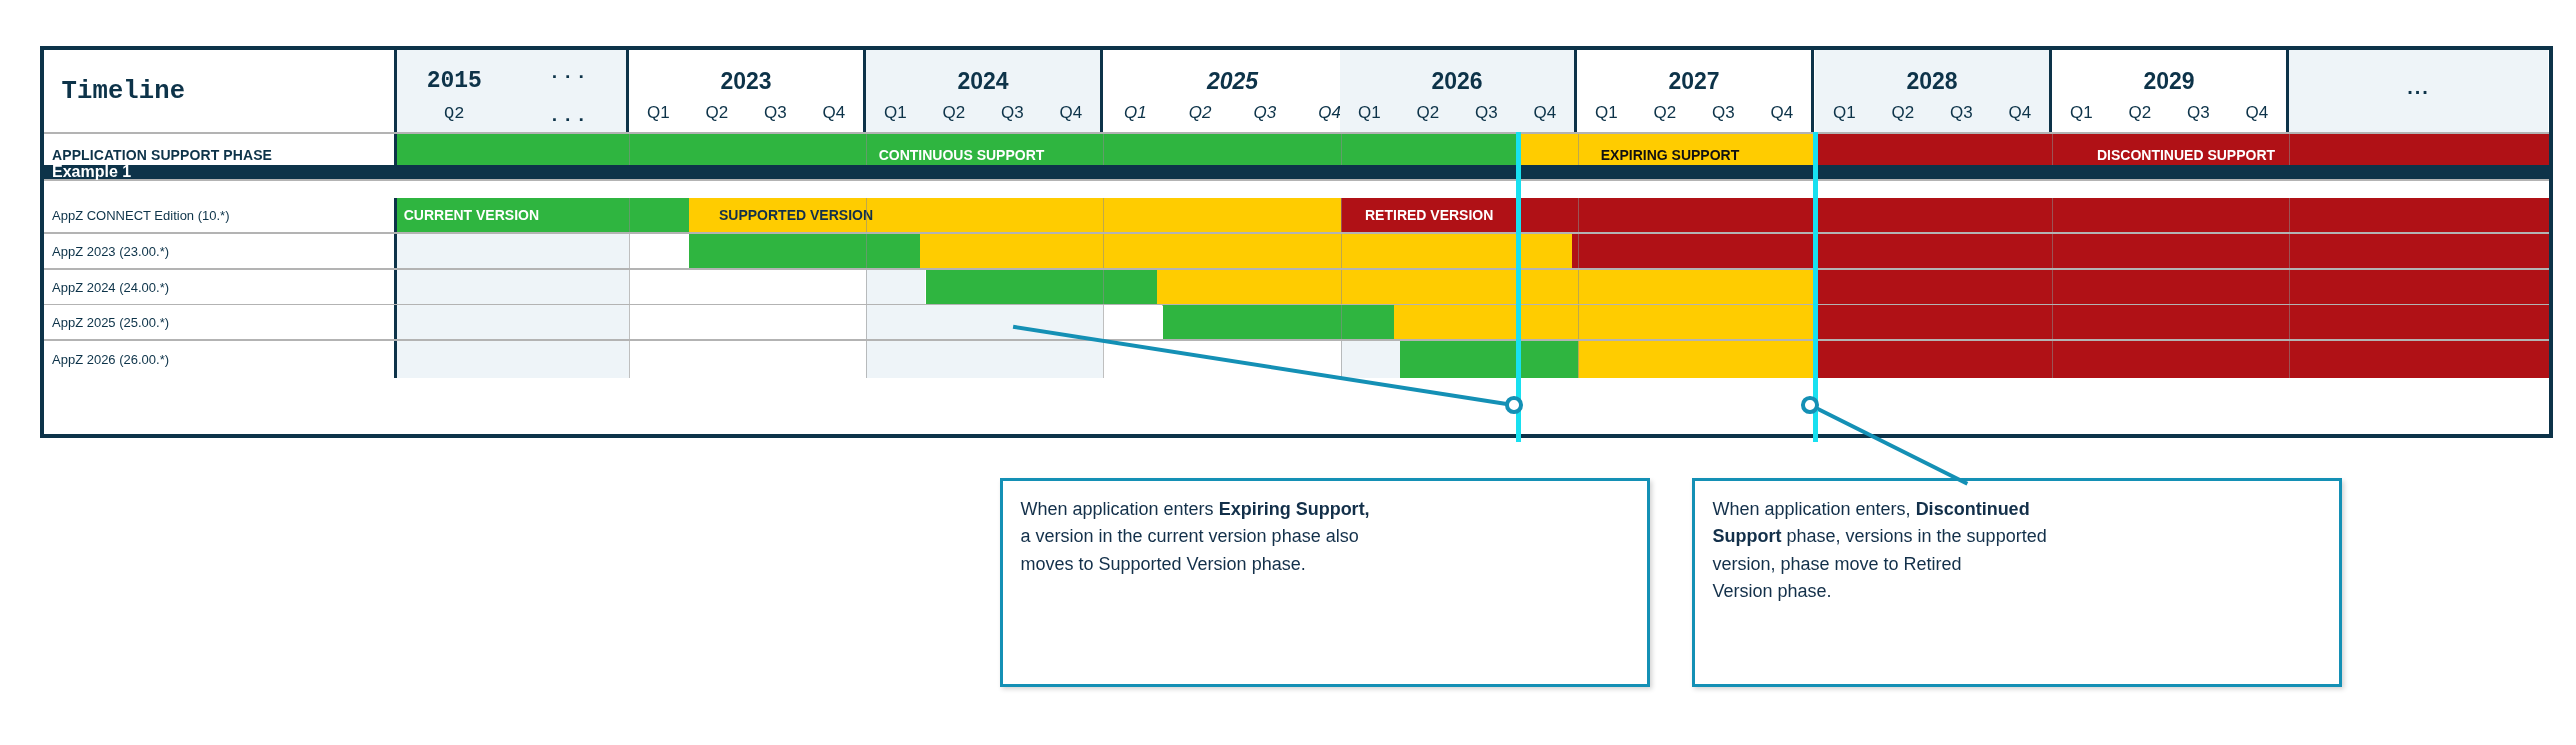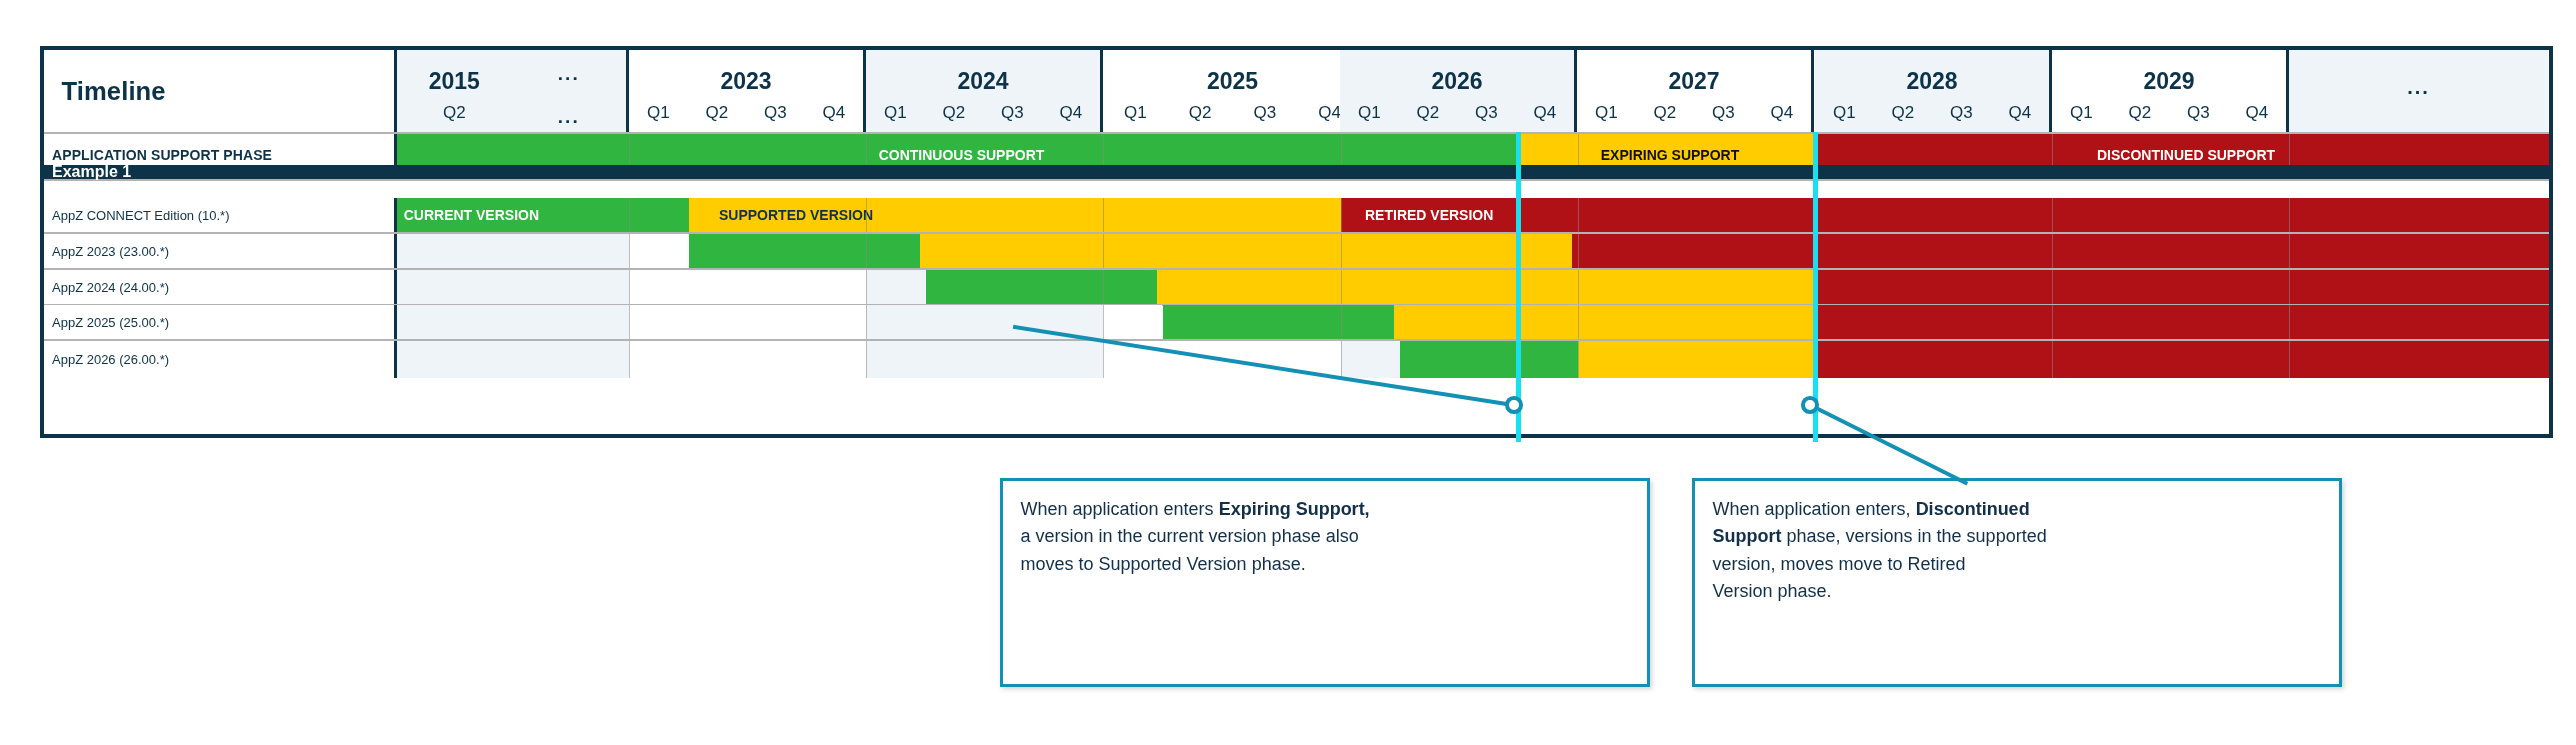--- a/index.html
+++ b/index.html
@@ -12,41 +12,41 @@
     border:4.7px solid #0d3349; background:#ffffff; box-sizing:border-box;
   }
 
   
   #header-row{position:absolute; left:0; top:0; height:82px; width:100%;}
   #timeline-title-cell{
     position:absolute; left:0; top:0; width:353px; height:82px;
     display:flex; align-items:center; padding-left:17.5px; box-sizing:border-box;
     background:#ffffff; border-right:3.4px solid #0d3349;
   }
-  #timeline-title{font-size:25.6px; font-weight:bold; color:#0d3349; letter-spacing:0.1px;}
+  #timeline-title{font-size:25.6px; font-weight:bold; color:#0d3349; letter-spacing:0.1px;font-family:Liberation Mono, monospace;}
 
   .year-cell{
     position:absolute; top:0; height:82px; box-sizing:border-box;
     border-right:3.4px solid #0d3349; overflow:hidden;
   }
   .year-cell.alt{background:#eef4f8;}
   .year-cell.plain{background:#ffffff;}
   .year-cell:last-of-type{border-right:none;}
   .year-label{
     position:absolute; left:0; right:0; top:17.5px; text-align:center;
     font-size:23px; font-weight:bold; color:#0d3349;
   }
   .year-label.dots{font-size:20px; letter-spacing:2px; line-height:1;}
   .q-row{
     position:absolute; left:0; right:0; bottom:9.4px; display:flex;
   }
   .q-row span{flex:1; text-align:center; font-size:17px; color:#0d3349;}
 
   
-  #y2015 .half{position:absolute; top:0; width:50%; height:100%;}
+  #y2015 .half{position:absolute; top:0; width:50%; height:100%;font-family:Liberation Mono, monospace;}
   #y2015 .half.l{left:0;}
   #y2015 .half.r{left:50%;}
   #y2015 .half .big{position:absolute;left:0;right:0;top:17.5px;text-align:center;font-size:23px;font-weight:bold;color:#0d3349;}
   #y2015 .half .sm{position:absolute;left:0;right:0;bottom:9.4px;text-align:center;font-size:17px;color:#0d3349;}
   #y2015 .half .big.dots,#y2015 .half .sm.dots{font-size:19px;letter-spacing:2px;font-weight:bold;line-height:.6;}
 
   
   .body-row{position:absolute; left:0; width:100%; box-sizing:border-box;}
 
   .rowlabel{
@@ -141,21 +141,21 @@
     <div class="year-cell alt" style="left:822px;width:237px;">
       <div class="year-label">2024</div>
       <div class="q-row">
         <span>Q1</span>
         <span>Q2</span>
         <span>Q3</span>
         <span>Q4</span>
       </div>
     </div>
 
-    <div class="year-cell plain" style="left:1059px;width:262px;">
+    <div class="year-cell plain" style="left:1059px;width:262px;font-style:italic;">
       <div class="year-label">2025</div>
       <div class="q-row">
         <span>Q1</span>
         <span>Q2</span>
         <span>Q3</span>
         <span>Q4</span>
       </div>
     </div>
 
     <div class="year-cell alt" style="left:1296px;width:237px;">
@@ -362,16 +362,16 @@
   <div>moves to Supported Version phase.</div>
 </div>
 
 <div class="callout" style="left:1692px;top:478px;width:650px;height:209px;">
   <div>
     <span>When application enters, </span><b>Discontinued</b>
   </div>
   <div>
     <b>Support</b><span> phase, versions in the supported</span>
   </div>
-  <div>version, moves move to Retired</div>
+  <div>version, phase move to Retired</div>
   <div>Version phase.</div>
 </div>
 
 
 </body></html>

